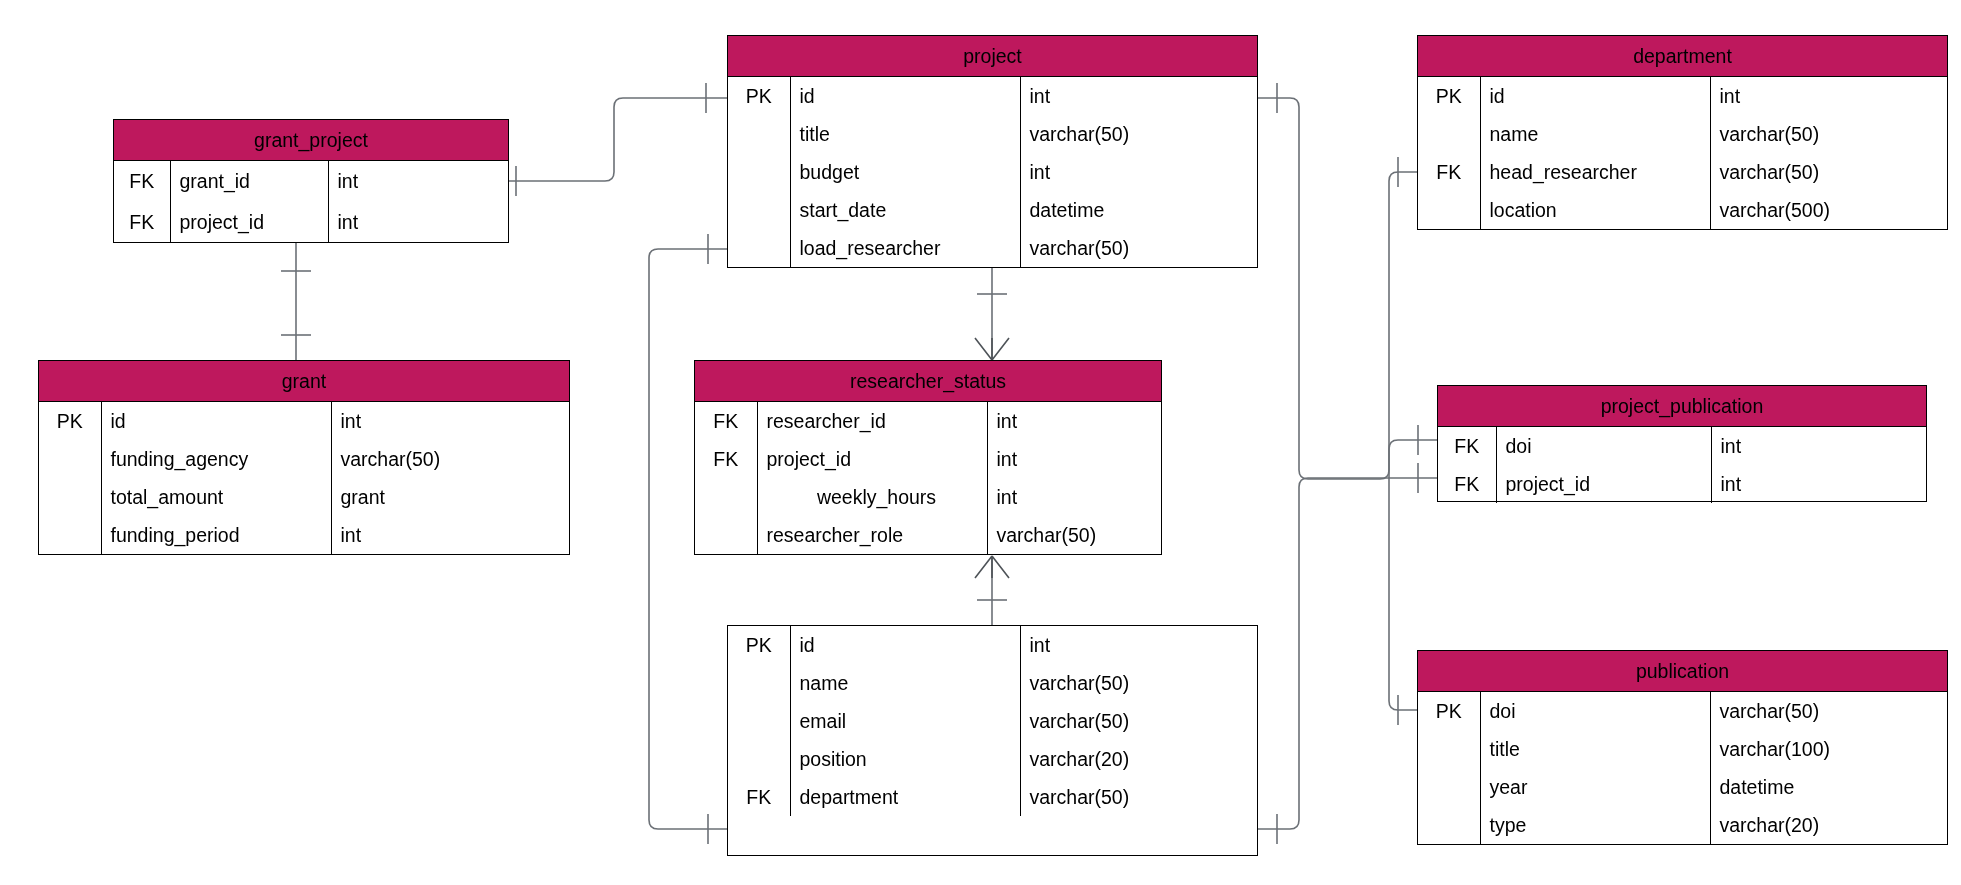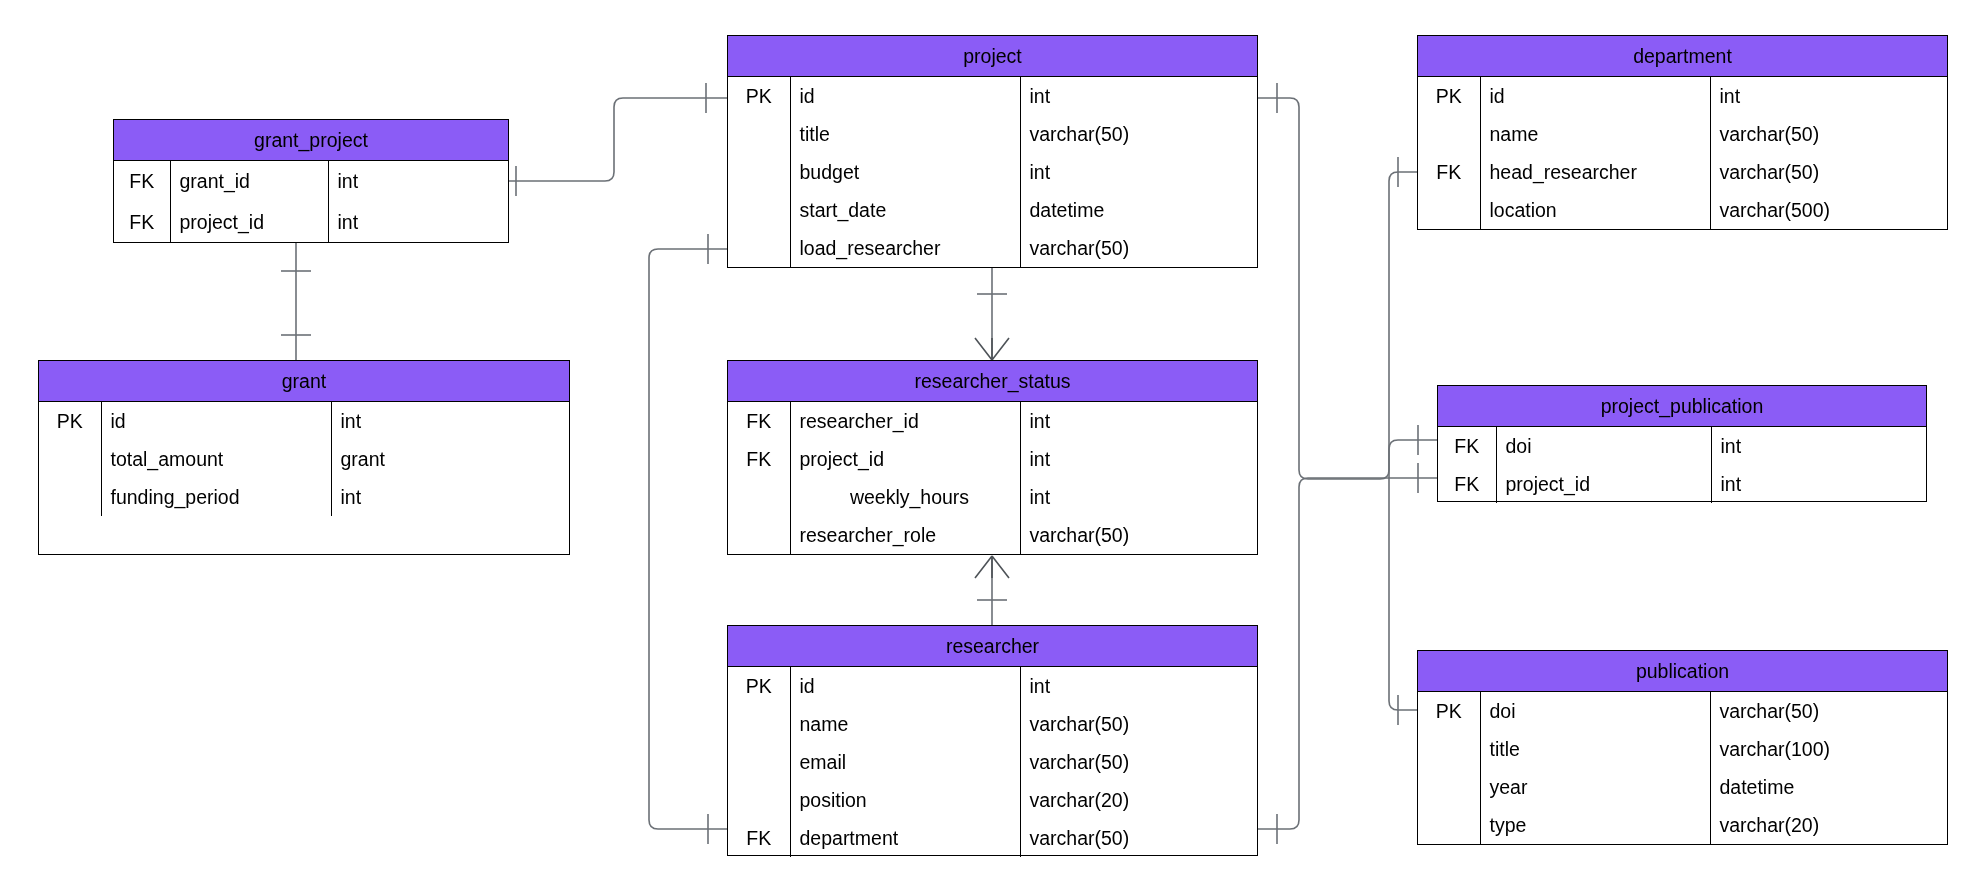--- a/index.html
+++ b/index.html
@@ -43,21 +43,21 @@
   }
   .entity-title{
     height:41px;
     line-height:41px;
     text-align:center;
     font-size:19.5px;
     border-bottom:1.7px solid #000;
     box-sizing:border-box;
     white-space:nowrap;
     overflow:hidden;
-    background:#8b5cf6;
+    background:#be185d;
   }
   .entity-body{
     display:table;
     width:100%;
     border-collapse:collapse;
     table-layout:fixed;
   }
   .attr-row{ display:table-row; }
   .cell{
     display:table-cell;
@@ -213,31 +213,36 @@
       <div class="entity" style="left: 38px; top: 360px; width: 532px; height: 195px;">
         <div class="entity-title">grant</div>
         <div class="entity-body">
           <div class="attr-row" style="height: 38px;">
             <div class="cell cell-key" style="width: 62px; height: 38px;">PK</div>
             <div class="cell cell-name" style="width: 230px; height: 38px;">id</div>
             <div class="cell cell-type" style="height: 38px;">int</div>
           </div>
           <div class="attr-row" style="height: 38px;">
             <div class="cell cell-key" style="width: 62px; height: 38px;"></div>
+            <div class="cell cell-name" style="width: 230px; height: 38px;">funding_agency</div>
+            <div class="cell cell-type" style="height: 38px;">varchar(50)</div>
+          </div>
+          <div class="attr-row" style="height: 38px;">
+            <div class="cell cell-key" style="width: 62px; height: 38px;"></div>
             <div class="cell cell-name" style="width: 230px; height: 38px;">total_amount</div>
             <div class="cell cell-type" style="height: 38px;">grant</div>
           </div>
           <div class="attr-row" style="height: 38px;">
             <div class="cell cell-key" style="width: 62px; height: 38px;"></div>
             <div class="cell cell-name" style="width: 230px; height: 38px;">funding_period</div>
             <div class="cell cell-type" style="height: 38px;">int</div>
           </div>
         </div>
       </div>
-      <div class="entity" style="left: 727px; top: 360px; width: 531px; height: 195px;">
+      <div class="entity" style="left: 694px; top: 360px; width: 468px; height: 195px;">
         <div class="entity-title">researcher_status</div>
         <div class="entity-body">
           <div class="attr-row" style="height: 38px;">
             <div class="cell cell-key" style="width: 62px; height: 38px;">FK</div>
             <div class="cell cell-name" style="width: 230px; height: 38px;">researcher_id</div>
             <div class="cell cell-type" style="height: 38px;">int</div>
           </div>
           <div class="attr-row" style="height: 38px;">
             <div class="cell cell-key" style="width: 62px; height: 38px;">FK</div>
             <div class="cell cell-name" style="width: 230px; height: 38px;">project_id</div>
@@ -264,21 +269,20 @@
             <div class="cell cell-type" style="height: 38px;">int</div>
           </div>
           <div class="attr-row" style="height: 38px;">
             <div class="cell cell-key" style="width: 58px; height: 38px;">FK</div>
             <div class="cell cell-name" style="width: 215px; height: 38px;">project_id</div>
             <div class="cell cell-type" style="height: 38px;">int</div>
           </div>
         </div>
       </div>
       <div class="entity" style="left: 727px; top: 625px; width: 531px; height: 231px;">
-        <div class="entity-title">researcher</div>
         <div class="entity-body">
           <div class="attr-row" style="height: 38px;">
             <div class="cell cell-key" style="width: 62px; height: 38px;">PK</div>
             <div class="cell cell-name" style="width: 230px; height: 38px;">id</div>
             <div class="cell cell-type" style="height: 38px;">int</div>
           </div>
           <div class="attr-row" style="height: 38px;">
             <div class="cell cell-key" style="width: 62px; height: 38px;"></div>
             <div class="cell cell-name" style="width: 230px; height: 38px;">name</div>
             <div class="cell cell-type" style="height: 38px;">varchar(50)</div>

